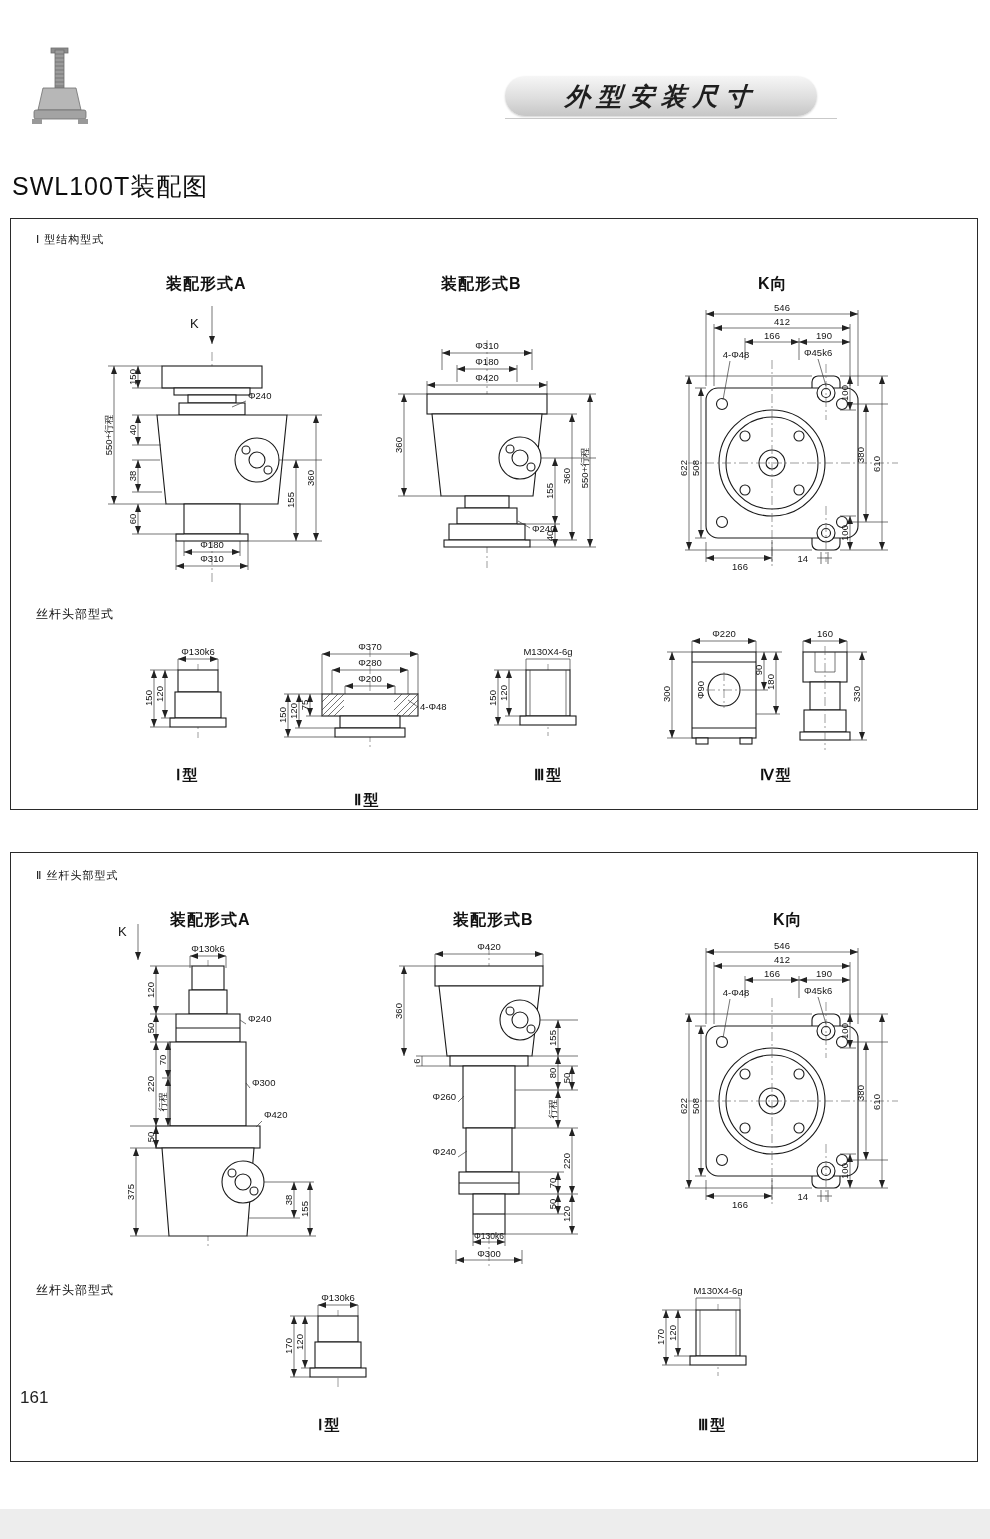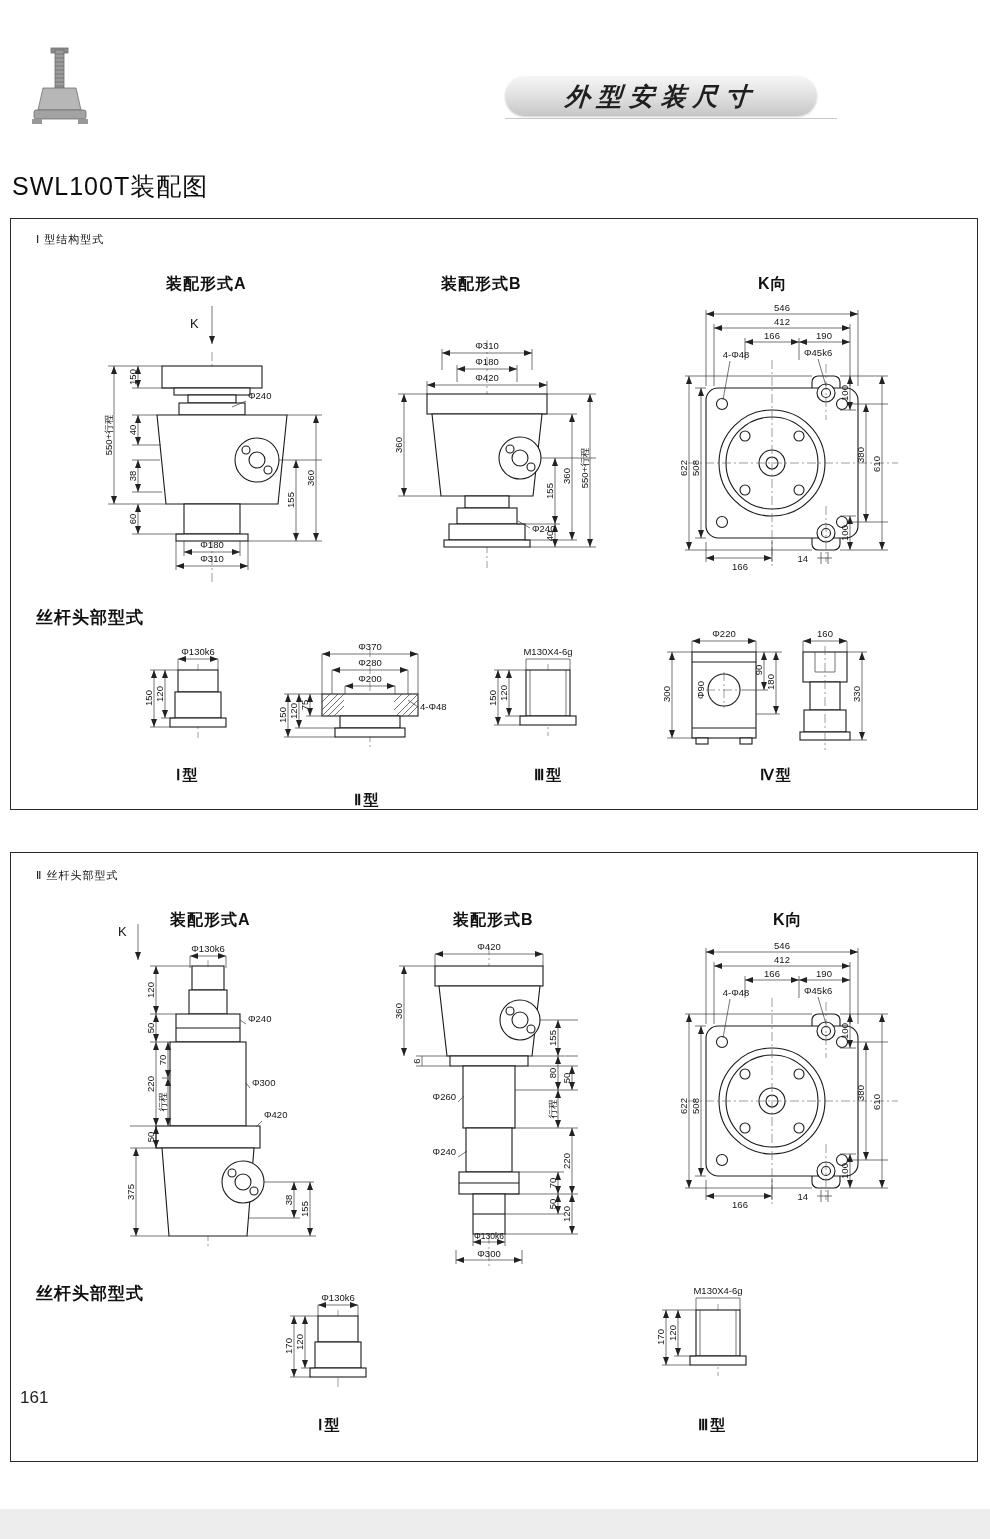--- a/index.html
+++ b/index.html
@@ -19,21 +19,21 @@
     display:flex;align-items:center;justify-content:center;box-shadow:0 1px 2px rgba(0,0,0,.18);}
   .banner span{font-family:"Liberation Serif",serif;font-style:italic;font-weight:bold;font-size:25px;
     letter-spacing:7px;color:#1f1f1f;transform:skewX(-4deg);white-space:nowrap;}
   .banner-line{position:absolute;left:505px;top:118px;width:332px;height:1px;background:#c9c9c9;}
   .page-title{position:absolute;left:12px;top:170px;font-size:25px;color:#0d0d0d;letter-spacing:1px;}
   .box{position:absolute;border:1.2px solid #2a2a2a;background:#fff;}
   .box1{left:10px;top:218px;width:968px;height:592px;}
   .box2{left:10px;top:852px;width:968px;height:610px;}
   .sec-title{position:absolute;font-size:11px;font-weight:normal;letter-spacing:1px;}
   .col-title{position:absolute;font-size:16px;font-weight:bold;letter-spacing:1px;}
-  .heads-title{position:absolute;font-size:17px;font-weight:bold;letter-spacing:1px;}
+  .heads-title{position:absolute;font-size:12px;font-weight:normal;letter-spacing:1px;}
   .type-label{position:absolute;font-size:15px;font-weight:bold;letter-spacing:2px;text-align:right;}
   .pageno{position:absolute;left:20px;top:1388px;font-size:17px;color:#222;}
   .foot-strip{position:absolute;left:0;top:1509px;width:990px;height:30px;background:#ededed;}
 </style>
 </head>
 <body>
 
 <svg width="0" height="0" style="position:absolute">
   <defs>
     <marker id="ar" viewBox="0 0 8 8" markerWidth="8" markerHeight="8" refX="8" refY="4" orient="auto-start-reverse" markerUnits="userSpaceOnUse">

